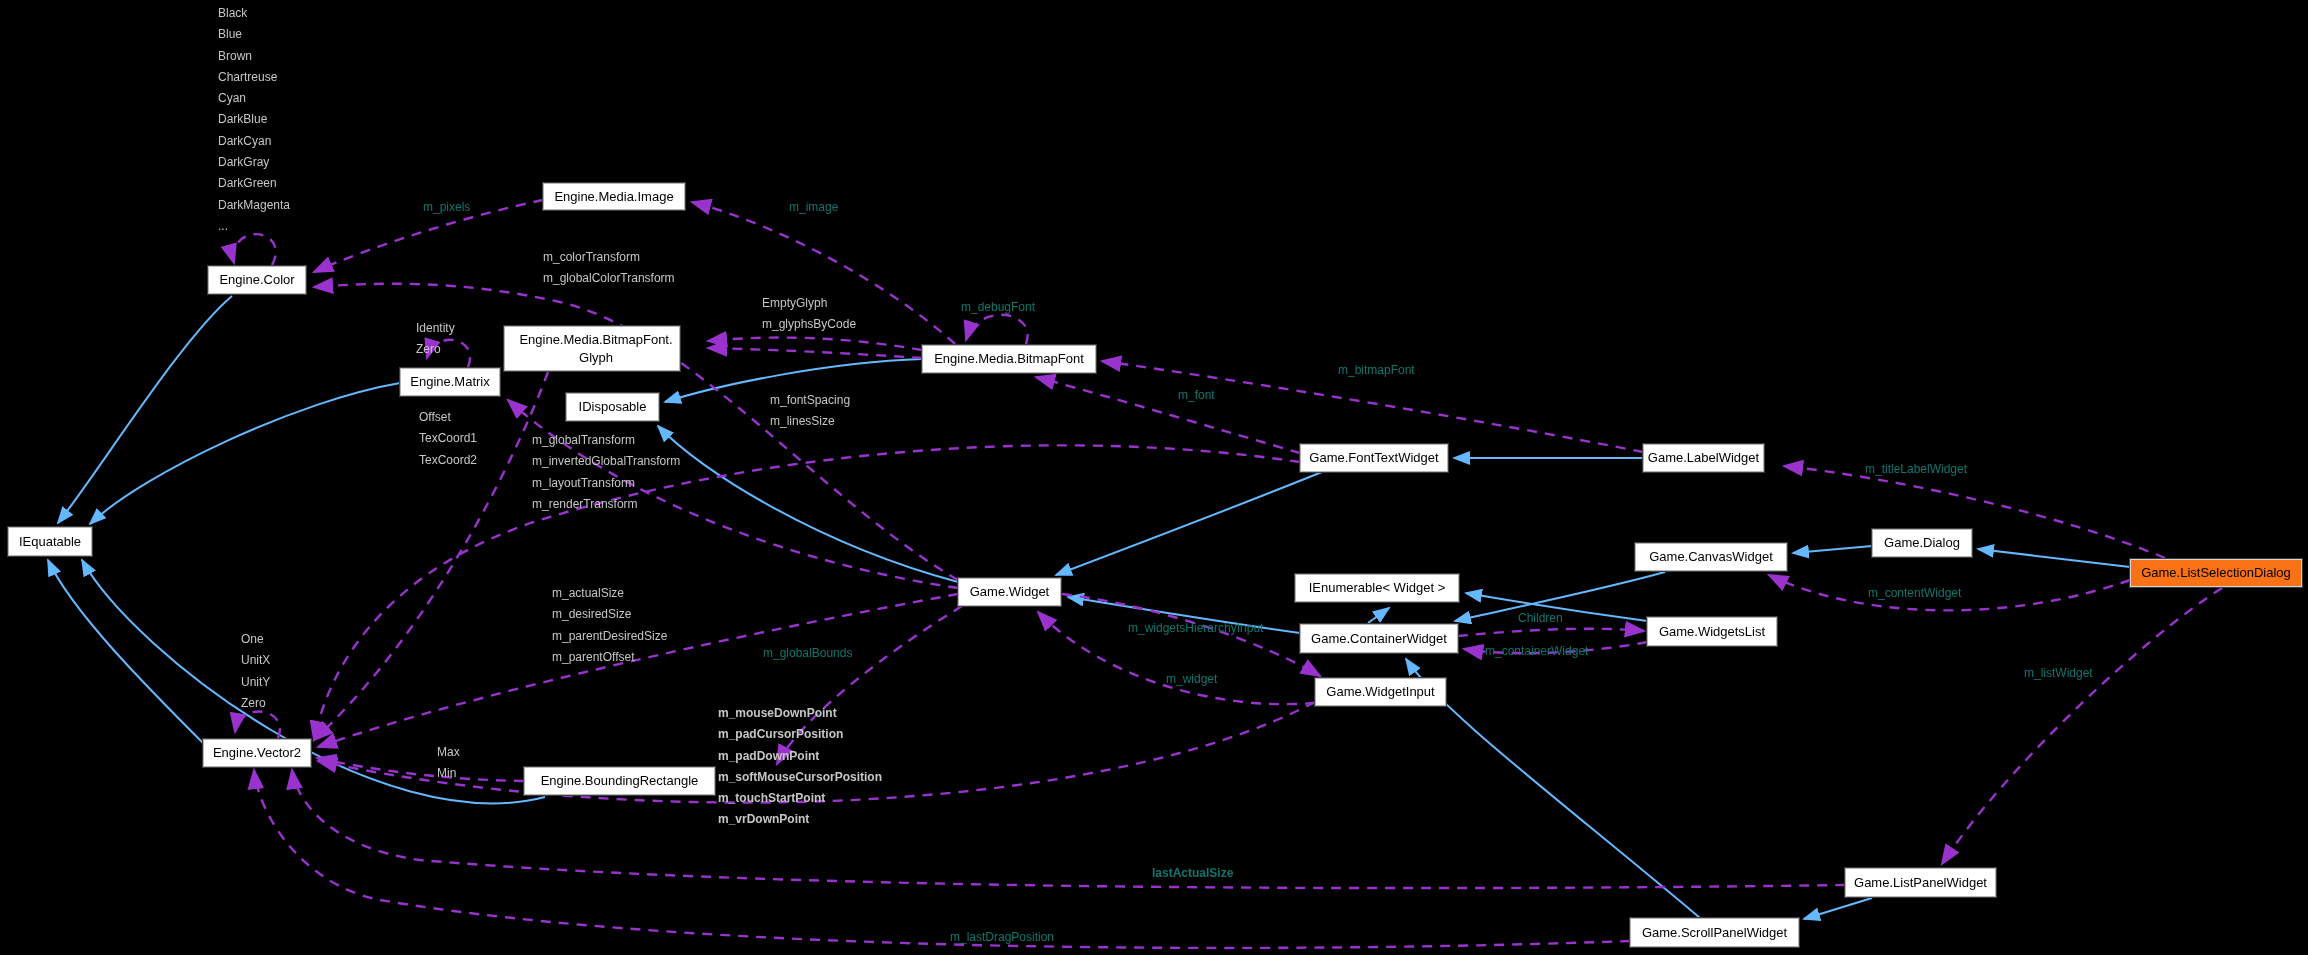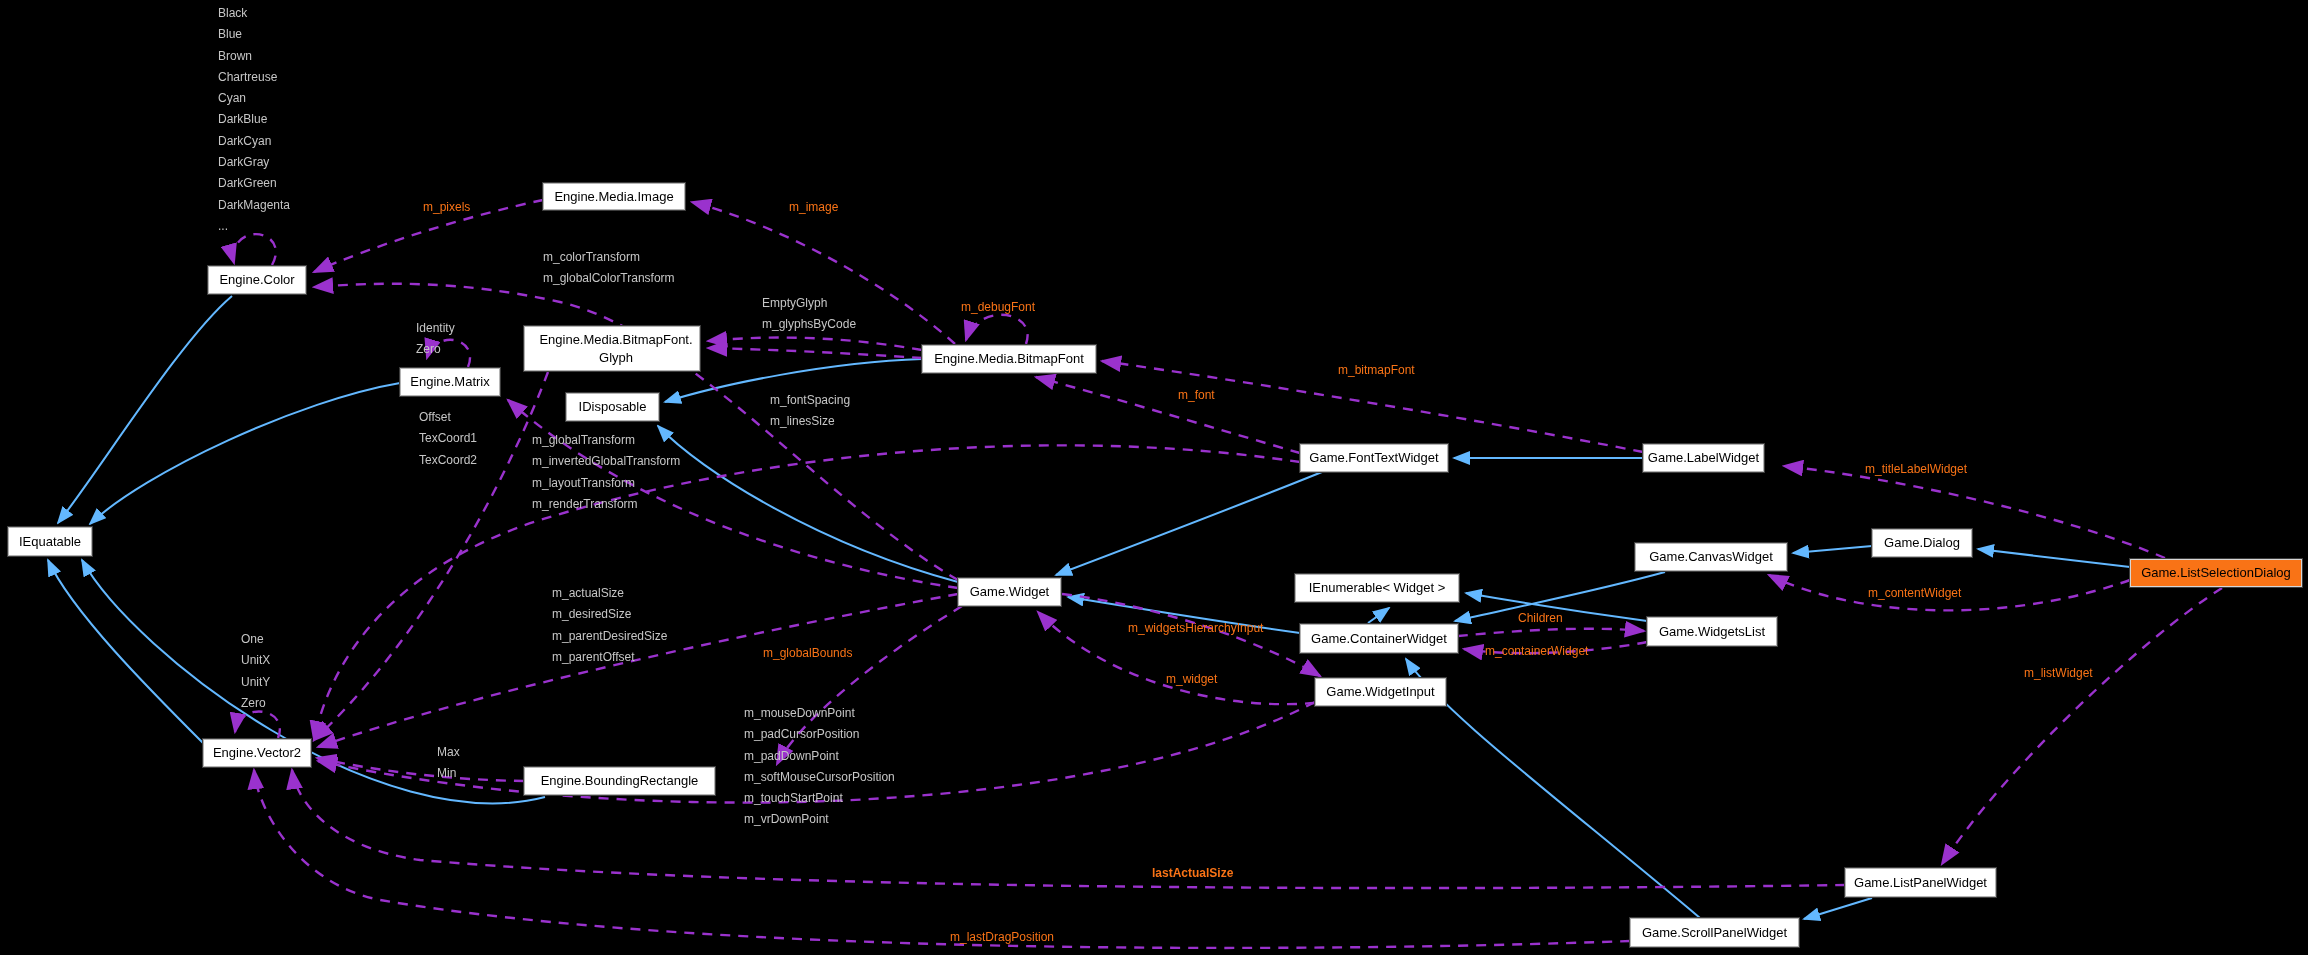--- a/index.html
+++ b/index.html
@@ -5,21 +5,21 @@
   html,body{margin:0;padding:0;background:#000;}
   body{width:2308px;height:955px;position:relative;overflow:hidden;
        font-family:"Liberation Sans","DejaVu Sans",sans-serif;}
   #graph-edges{position:absolute;left:0;top:0;width:2308px;height:955px;}
   .node{position:absolute;display:flex;align-items:center;justify-content:center;
         background:#ffffff;border:1px solid #b4b4b4;box-sizing:border-box;
         color:#000;font-size:13px;text-align:center;line-height:1.35;z-index:3;
         box-shadow:0 0 0 1px #3c3c3c;}
   .node.selected{background:#f97316;border-color:#d6d6d6;}
   .node.twoline{flex-direction:column;}
-  .elabel{position:absolute;color:#f97316;font-size:12px;white-space:pre;z-index:2;}
+  .elabel{position:absolute;color:#0f766e;font-size:12px;white-space:pre;z-index:2;}
   .elabel-group{position:absolute;color:#c6c6c6;font-size:12px;white-space:pre;z-index:2;}
   .elabel-group div{height:21.3px;}
 </style>
 </head>
 <body>
 
 <svg id="graph-edges" width="2308" height="955" viewBox="0 0 2308 955">
   <defs>
     <marker id="arrB" markerWidth="9" markerHeight="7" refX="8" refY="3.5" orient="auto">
       <path d="M0,0 L9,3.5 L0,7 z" fill="#63b8ff"></path>
@@ -81,21 +81,21 @@
 
 <div class="node" style="left:8px;top:527px;width:84px;height:29px;">
     <span>IEquatable</span>
   </div>
 <div class="node" style="left:208px;top:266px;width:98px;height:28px;">
     <span>Engine.Color</span>
   </div>
 <div class="node" style="left:543px;top:183px;width:142px;height:27px;">
     <span>Engine.Media.Image</span>
   </div>
-<div class="node twoline" style="left:524px;top:326px;width:176px;height:45px;padding-left:8px;">
+<div class="node twoline" style="left:504px;top:326px;width:176px;height:45px;padding-left:8px;">
   <span>Engine.Media.BitmapFont.</span>
   <span>Glyph</span>
 </div>
 <div class="node" style="left:400px;top:368px;width:100px;height:28px;">
     <span>Engine.Matrix</span>
   </div>
 <div class="node" style="left:566px;top:393px;width:93px;height:28px;">
     <span>IDisposable</span>
   </div>
 <div class="node" style="left:922px;top:345px;width:174px;height:28px;">
@@ -147,21 +147,21 @@
 <div class="elabel-group" style="left:218px;top:6px;"><div>Black</div><div>Blue</div><div>Brown</div><div>Chartreuse</div><div>Cyan</div><div>DarkBlue</div><div>DarkCyan</div><div>DarkGray</div><div>DarkGreen</div><div>DarkMagenta</div><div>...</div></div>
 <div class="elabel-group" style="left:543px;top:246px;line-height:23px;"><div>m_colorTransform</div><div>m_globalColorTransform</div></div>
 <div class="elabel-group" style="left:762px;top:292px;line-height:22.5px;"><div>EmptyGlyph</div><div>m_glyphsByCode</div></div>
 <div class="elabel-group" style="left:416px;top:299px;margin-top:22px;"><div>Identity</div><div>Zero</div></div>
 <div class="elabel-group" style="left:419px;top:407px;line-height:21.5px;"><div>Offset</div><div>TexCoord1</div><div>TexCoord2</div></div>
 <div class="elabel-group" style="left:532px;top:433px;"><div>m_globalTransform</div><div>m_invertedGlobalTransform</div><div>m_layoutTransform</div><div>m_renderTransform</div></div>
 <div class="elabel-group" style="left:770px;top:393px;"><div>m_fontSpacing</div><div>m_linesSize</div></div>
 <div class="elabel-group" style="left:552px;top:583px;line-height:20.8px;"><div>m_actualSize</div><div>m_desiredSize</div><div>m_parentDesiredSize</div><div>m_parentOffset</div></div>
 <div class="elabel-group" style="left:241px;top:632px;"><div>One</div><div>UnitX</div><div>UnitY</div><div>Zero</div></div>
 <div class="elabel-group" style="left:437px;top:742px;line-height:20.5px;"><div>Max</div><div>Min</div></div>
-<div class="elabel-group" style="left:744px;top:706px;"><div>m_mouseDownPoint</div><div>m_padCursorPosition</div><div>m_padDownPoint</div><div>m_softMouseCursorPosition</div><div>m_touchStartPoint</div><div>m_vrDownPoint</div></div>
+<div class="elabel-group" style="left:718px;top:706px;font-weight:bold;"><div>m_mouseDownPoint</div><div>m_padCursorPosition</div><div>m_padDownPoint</div><div>m_softMouseCursorPosition</div><div>m_touchStartPoint</div><div>m_vrDownPoint</div></div>
 
 <div class="elabel" style="left:423px;top:200px;">m_pixels</div>
 <div class="elabel" style="left:789px;top:200px;">m_image</div>
 <div class="elabel" style="left:961px;top:300px;">m_debugFont</div>
 <div class="elabel" style="left:1338px;top:363px;">m_bitmapFont</div>
 <div class="elabel" style="left:1178px;top:388px;">m_font</div>
 <div class="elabel" style="left:1865px;top:462px;">m_titleLabelWidget</div>
 <div class="elabel" style="left:1868px;top:586px;">m_contentWidget</div>
 <div class="elabel" style="left:1518px;top:611px;">Children</div>
 <div class="elabel" style="left:1485px;top:644px;">m_containerWidget</div>

